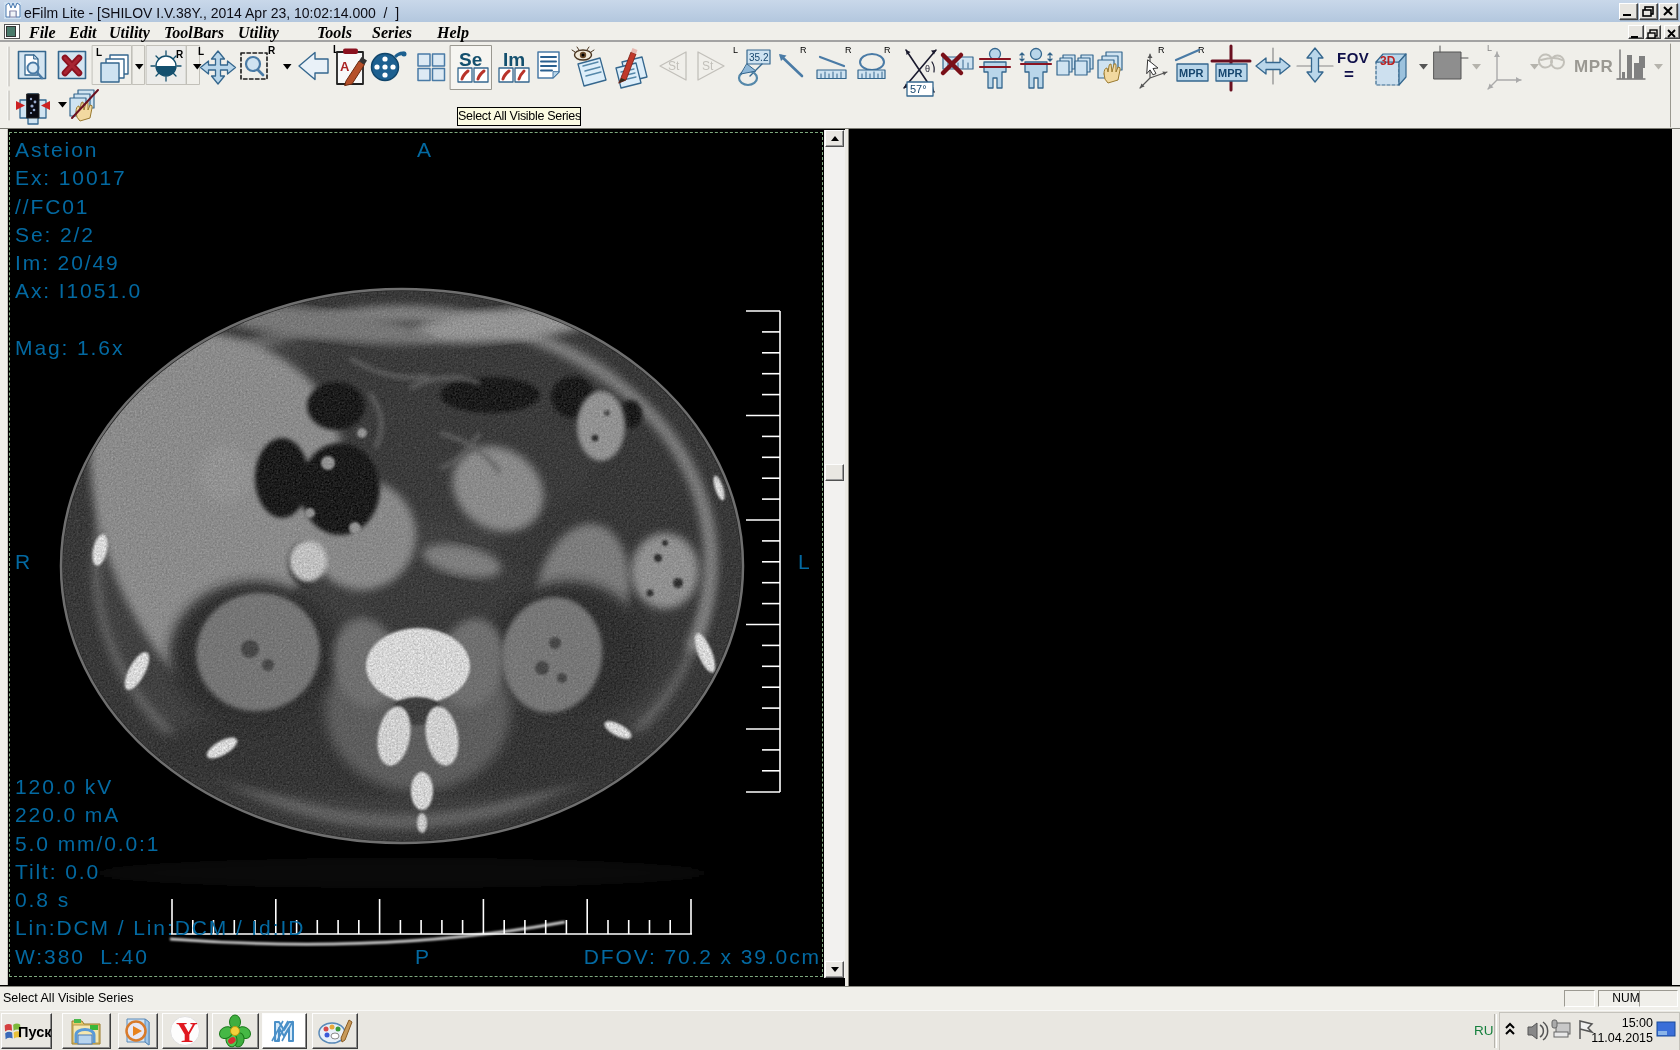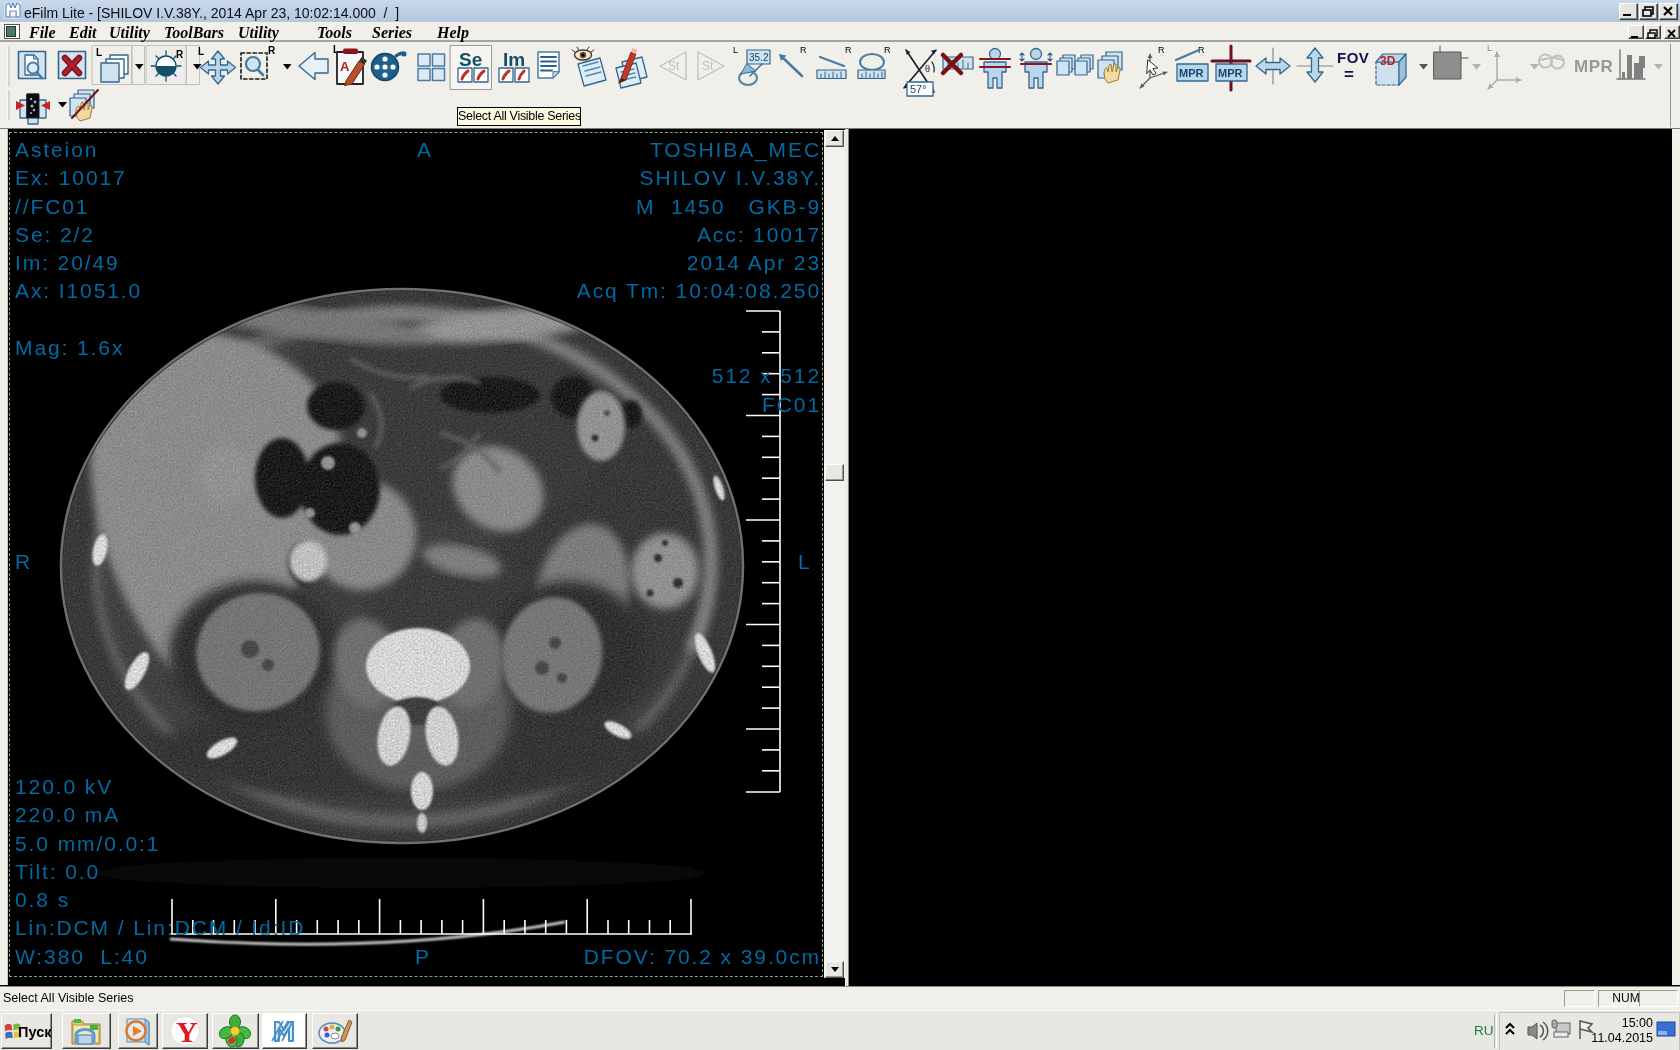--- a/index.html
+++ b/index.html
@@ -581,30 +581,20 @@
       </g>
     </svg>
     <div class="ov" style="left:5px; top:3px;">Asteion
 Ex: 10017
 //FC01
 Se: 2/2
 Im: 20/49
 Ax: I1051.0
 
 Mag: 1.6x</div>
-    <div class="ov" style="right:1px; top:3px; text-align:right;">TOSHIBA_MEC
-SHILOV I.V.38Y.
-M  1450   GKB-9
-Acc: 10017
-2014 Apr 23
-Acq Tm: 10:04:08.250
-
-
-512 x 512
-FC01</div>
     <div class="ov" style="left:407px; top:3px;">A</div>
     <div class="ov" style="left:5px; top:415px;">R</div>
     <div class="ov" style="left:788px; top:415px;">L</div>
     <div class="ov" style="left:5px; top:640px;">120.0 kV
 220.0 mA
 5.0 mm/0.0:1
 Tilt: 0.0
 0.8 s
 Lin:DCM / Lin:DCM / Id:ID
 W:380  L:40</div>

